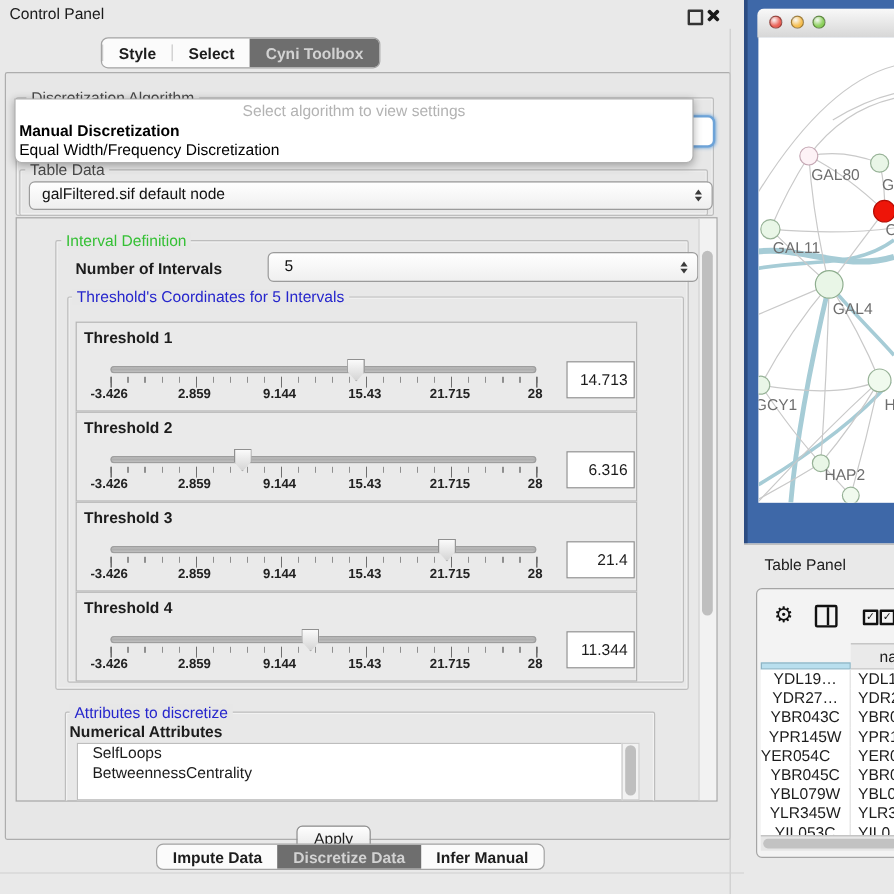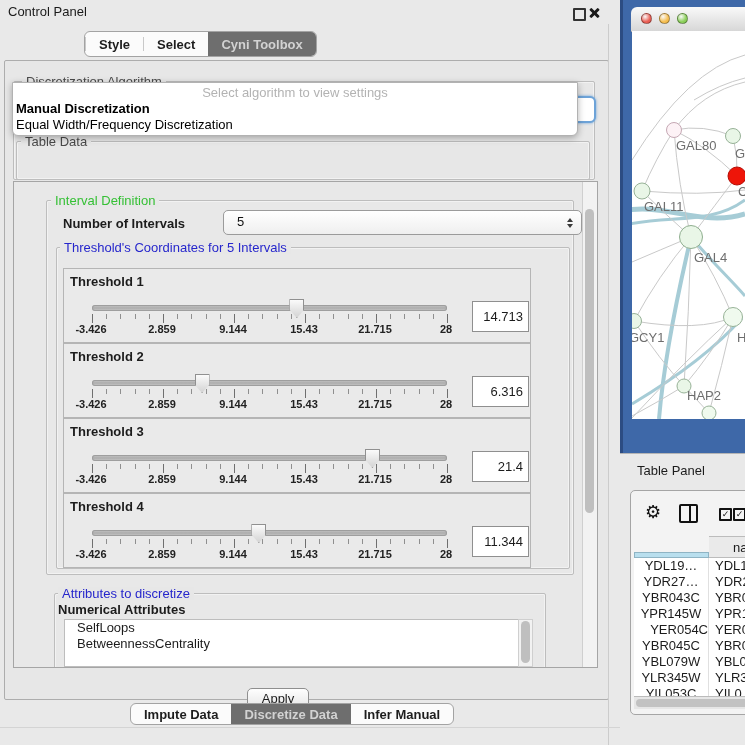--- a/index.html
+++ b/index.html
@@ -118,20 +118,27 @@
   <div class="abs combo-frag"></div>
 
   <div class="abs popup">
     <div class="hint">Select algorithm to view settings</div>
     <div class="opt b">Manual Discretization</div>
     <div class="opt">Equal Width/Frequency Discretization</div>
   </div>
 
   <div class="abs group" style="left:16px;top:141px;width:572px;height:37px;">
     <span class="gtitle gray" style="left:4px;top:-7px;">Table Data</span>
+  </div>
+  <div class="combo" style="left:24px;top:151px;width:558px;height:22px;">
+    <span>galFiltered.sif default node</span>
+    <span class="arrows">
+        <div class="tri-up"></div>
+        <div class="tri-dn"></div>
+      </span>
   </div>
 
   <div class="abs bigpanel">
 
     <div class="group" style="position:absolute;left:32px;top:18px;width:526px;height:373px;">
       <span class="gtitle green" style="left:4px;top:-7px;">Interval Definition</span>
     </div>
 
     <span class="abs" style="left:49px;top:34px;font-weight:bold;">Number of Intervals</span>
     <div class="combo" style="left:209px;top:28px;width:344px;height:23px;line-height:21px;padding-left:13px;">
@@ -317,21 +324,21 @@
         </div>
         <div class="trow">
           <div class="td" style="width: 75px; text-align: center; border-right: 1px solid rgb(224, 224, 224);">YBR043C</div>
           <div class="td" style="width: 49px; padding-left: 6px;">YBR0</div>
         </div>
         <div class="trow">
           <div class="td" style="width: 75px; text-align: center; border-right: 1px solid rgb(224, 224, 224);">YPR145W</div>
           <div class="td" style="width: 49px; padding-left: 6px;">YPR1</div>
         </div>
         <div class="trow">
-          <div class="td" style="width: 75px; text-align: right; border-right: 1px solid rgb(224, 224, 224);">YER054C</div>
+          <div class="td" style="width: 75px; text-align: left; border-right: 1px solid rgb(224, 224, 224);">YER054C</div>
           <div class="td" style="width: 49px; padding-left: 6px;">YER0</div>
         </div>
         <div class="trow">
           <div class="td" style="width: 75px; text-align: center; border-right: 1px solid rgb(224, 224, 224);">YBR045C</div>
           <div class="td" style="width: 49px; padding-left: 6px;">YBR0</div>
         </div>
         <div class="trow">
           <div class="td" style="width: 75px; text-align: center; border-right: 1px solid rgb(224, 224, 224);">YBL079W</div>
           <div class="td" style="width: 49px; padding-left: 6px;">YBL0</div>
         </div>

